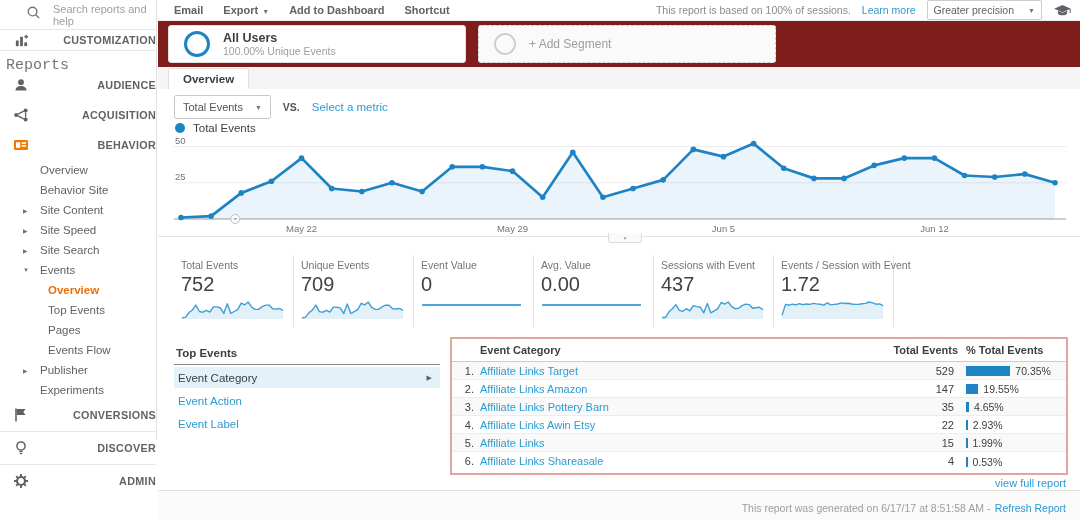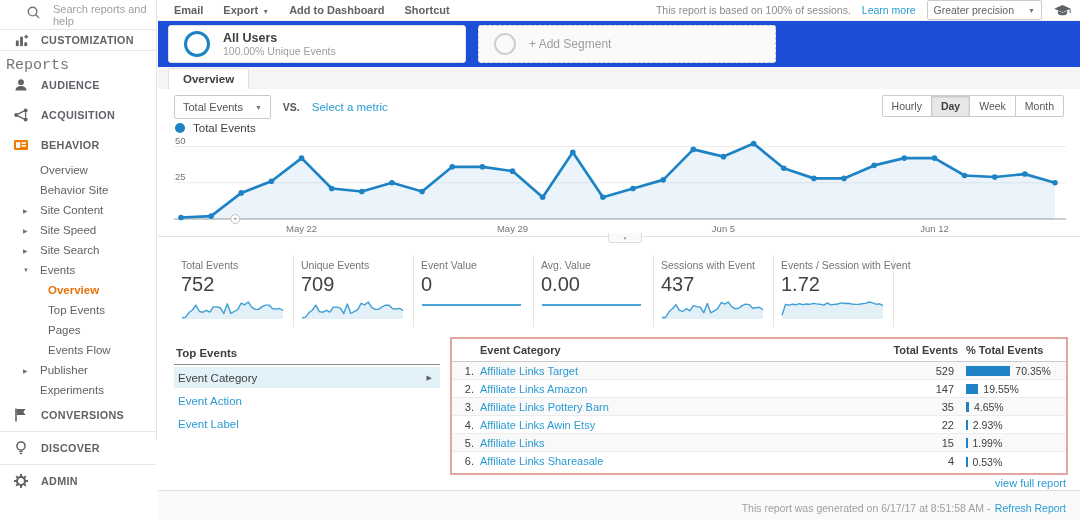--- a/index.html
+++ b/index.html
@@ -4,21 +4,21 @@
 <style>
   html,body{margin:0;padding:0;background:#fff;}
   #frame{position:relative;width:1080px;height:520px;background:#fff;overflow:hidden;
          font-family:"Liberation Sans","DejaVu Sans",sans-serif;color:#424242;-webkit-font-smoothing:antialiased;}
   
   .sidebar{position:absolute;left:0;top:0;width:157px;height:440px;background:#fff;border-right:1px solid #e2e2e2;box-sizing:border-box;}
   .search-row{height:29px;display:flex;align-items:center;gap:12px;padding-left:13px;border-bottom:1px solid #e6e6e6;cursor:pointer;}
   .search-row .ph{font-size:11px;color:#9e9e9e;}
   .custom-row{height:20px;display:flex;align-items:center;border-bottom:1px solid #e6e6e6;overflow:hidden;cursor:pointer;}
   .reports-label{font-size:15px;color:#757575;padding:6px 0 0 6px;height:13px;font-family:Liberation Mono, monospace;}
-  .nav-item{position:relative;display:flex;align-items:center;cursor:pointer;color:#616161;}
+  .nav-item{position:relative;display:flex;align-items:center;cursor:pointer;color:#616161;justify-content:space-between;}
   .nav-item .ic{width:16px;height:16px;margin-left:13px;margin-right:12px;flex:0 0 16px;display:flex;align-items:center;justify-content:center;}
   .lvl0{height:30px;}
   .lvl0 .label{font-size:10.8px;font-weight:700;letter-spacing:.3px;color:#5f6368;}
   .lvl1,.lvl2{height:20px;font-size:11.5px;}
   .lvl1{padding-left:40px;}
   .lvl2{padding-left:48px;}
   .nav-item .arrow{position:absolute;left:23px;font-size:6px;color:#757575;}
   .nav-item.selected .label{color:#e8710a;font-weight:700;}
   .custom-row .label{font-size:10.8px;font-weight:700;letter-spacing:.3px;color:#5f6368;}
   .nav-divider{border-top:1px solid #e6e6e6;margin:1px 0;}
@@ -26,21 +26,21 @@
   .toolbar{position:absolute;left:158px;top:0;width:922px;height:21px;background:#fff;display:flex;align-items:center;border-bottom:1px solid #f0f0f0;box-sizing:border-box;}
   .toolbar .left{display:flex;gap:20px;padding-left:16px;align-items:center;}
   .tb-item{font-size:11px;font-weight:700;color:#616161;cursor:pointer;white-space:nowrap;}
   .tb-item .caret{font-size:7px;color:#757575;margin-left:4px;}
   .toolbar .right{margin-left:auto;display:flex;align-items:center;gap:11px;padding-right:8px;}
   .sampling{font-size:10.5px;color:#8a8a8a;white-space:nowrap;}
   .lm{font-size:10.5px;color:#2b9bd4;cursor:pointer;white-space:nowrap;}
   .precision{display:flex;align-items:center;gap:14px;border:1px solid #ccc;border-radius:2px;height:18px;padding:0 6px;font-size:10.5px;color:#616161;background:#fff;cursor:pointer;}
   .precision .caret{font-size:7px;color:#757575;}
   
-  .segment-area{position:absolute;left:158px;top:21px;width:922px;height:46px;background:#1d4ed8;}
+  .segment-area{position:absolute;left:158px;top:21px;width:922px;height:46px;background:#7f1d1d;}
   .seg-card{position:absolute;top:4px;height:38px;box-sizing:border-box;display:flex;align-items:center;cursor:pointer;}
   .seg-all{left:10px;width:298px;background:#fff;border:1px solid #e0e0e0;border-radius:3px;}
   .seg-ring{width:20px;height:20px;border:3px solid #1d83c5;border-radius:50%;margin:0 13px 0 15px;flex:0 0 20px;}
   .seg-title{font-size:12.5px;color:#3c4043;font-weight:700;line-height:14px;}
   .seg-sub{font-size:10.5px;color:#9e9e9e;line-height:12px;}
   .seg-add{left:320px;width:298px;border:1px dashed #c9c9c9;border-radius:3px;background:#fafafa;color:#9e9e9e;}
   .add-ring{width:18px;height:18px;border:2px solid #cfcfcf;border-radius:50%;margin:0 13px 0 15px;flex:0 0 18px;}
   .seg-add .seg-title{color:#9e9e9e;font-weight:400;font-size:12px;}
   
   .tab-row{position:absolute;left:158px;top:67px;width:922px;height:22px;background:#f5f5f5;}
@@ -294,26 +294,20 @@
 
     <div class="metric-row">
       <span class="metric-select">
         <span>Total Events</span>
           <span class="caret">▼</span>
       </span>
       <span class="vs">VS.</span>
       <span class="sel-metric">Select a metric</span>
     </div>
 
-    <div class="granularity">
-        <span class="gbtn">Hourly</span>
-        <span class="gbtn active">Day</span>
-        <span class="gbtn">Week</span>
-        <span class="gbtn">Month</span>
-      </div>
 
     <div class="legend">
       <span class="dot"></span>
       <span class="ltext">Total Events</span>
     </div>
 
     <div class="chart-wrap">
       <svg id="timeline-svg" width="892" height="102">
           <line x1="0" y1="47.75" x2="892" y2="47.75" stroke="#ececec" stroke-width="1"></line>
           <text x="1" y="44.75" fill="#757575" font-size="9.5px">25</text>

